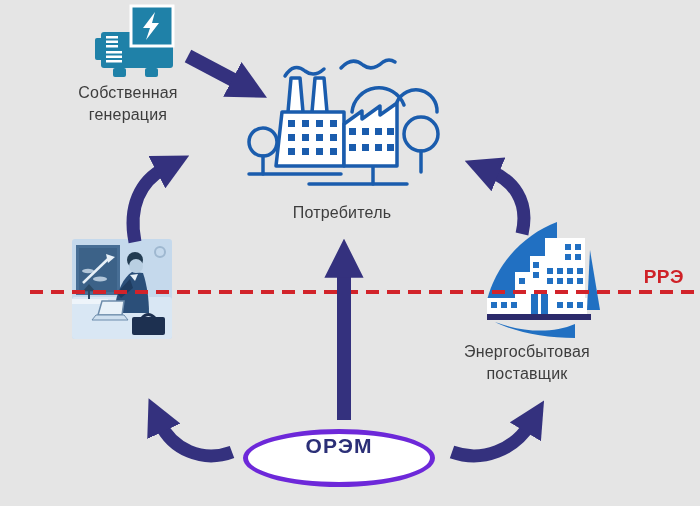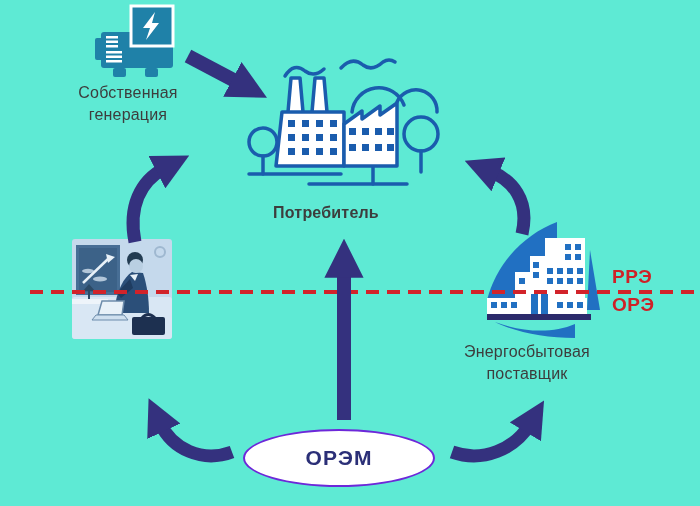--- a/index.html
+++ b/index.html
@@ -1,36 +1,36 @@
 <!DOCTYPE html>
 <html><head>
 <meta charset="utf-8">
 <style>
   html,body{margin:0;padding:0;background:#ffffff;}
   .stage{
-    position:relative;width:700px;height:506px;background:#5eead4;overflow:hidden;
+    position:relative;width:700px;height:506px;background:#e5e5e5;overflow:hidden;
     font-family:"Liberation Sans", sans-serif;
   }
   .abs{position:absolute;}
   .node-label{
     position:absolute;text-align:center;color:#3d3d3d;font-size:16px;line-height:22px;
     letter-spacing:.2px;z-index:4;
   }
   .divider-line{
     position:absolute;left:30px;top:290px;width:670px;height:4px;z-index:2;
     background:repeating-linear-gradient(90deg,#d2232a 0 13px,transparent 13px 21px);
   }
   .divider-label{
-    position:absolute;left:612px;width:72px;color:#cf2127;
+    position:absolute;left:612px;width:72px;text-align:right;color:#cf2127;
     font-size:19px;font-weight:700;line-height:20px;letter-spacing:.5px;z-index:4;
   }
   .orem-ellipse{
     position:absolute;left:243px;top:429px;width:192px;height:58px;box-sizing:border-box;
-    border:2px solid #6d28d9;border-radius:50%;background:#ffffff;z-index:3;
-    display:flex;align-items:center;justify-content:center;
+    border:5px solid #6d28d9;border-radius:50%;background:#ffffff;z-index:3;
+    display:flex;justify-content:center;
   }
   .orem-text{color:#2b2f77;font-size:21px;font-weight:700;letter-spacing:1px;}
   svg{display:block;}
   .icon{z-index:1;}
   .arrow{z-index:3;}
 </style>
 </head>
 <body>
 
 <div class="stage">
@@ -95,25 +95,24 @@
         <rect x="117" y="76" width="7" height="7"></rect>
       <rect x="130" y="76" width="7" height="7"></rect>
         <rect x="142" y="76" width="7" height="7"></rect>
       <rect x="104" y="92" width="7" height="7"></rect>
         <rect x="117" y="92" width="7" height="7"></rect>
       <rect x="130" y="92" width="7" height="7"></rect>
         <rect x="142" y="92" width="7" height="7"></rect>
     </g>
   </svg>
 
-  <div class="node-label" style="left:256px;top:202px;width:140px;font-weight:bold;">Потребитель</div>
+  <div class="node-label" style="left:272px;top:202px;width:140px;">Потребитель</div>
 
   <div class="divider-line"></div>
   <div class="divider-label" style="top:267px;">РРЭ</div>
-  <div class="divider-label" style="top:295px;">ОРЭ</div>
 
   <svg class="abs icon" style="left:72px;top:239px;" width="100" height="100" viewBox="0 0 100 100">
     <rect x="0" y="0" width="100" height="100" rx="3" fill="#c5d9ec"></rect>
     <rect x="0" y="58" width="100" height="42" rx="3" fill="#d9e7f4"></rect>
     <rect x="4" y="6" width="44" height="50" fill="#476e95"></rect>
     <rect x="7" y="9" width="38" height="44" fill="#3c6288"></rect>
     <ellipse cx="16" cy="32" rx="6" ry="2.2" fill="#cfe0ee" opacity="0.8"></ellipse>
     <ellipse cx="28" cy="40" rx="7" ry="2.4" fill="#cfe0ee" opacity="0.8"></ellipse>
     <path d="M 11,44 L 36,20" stroke="#e8f1f8" stroke-width="2.5" fill="none"></path>
     <polygon points="34,15 43,18 36,24" fill="#e8f1f8"></polygon>

